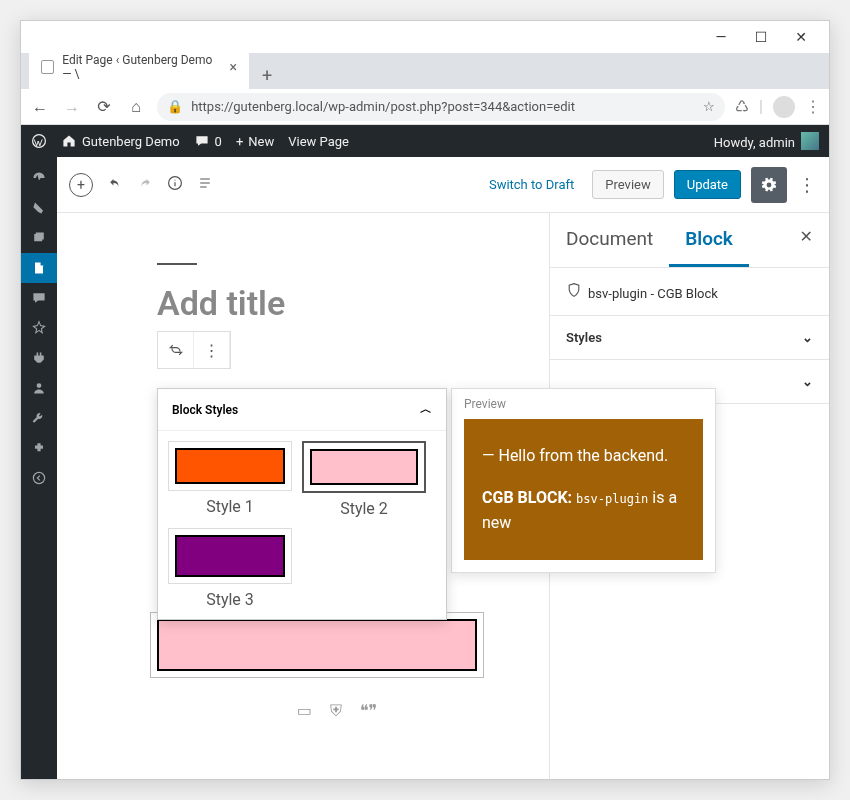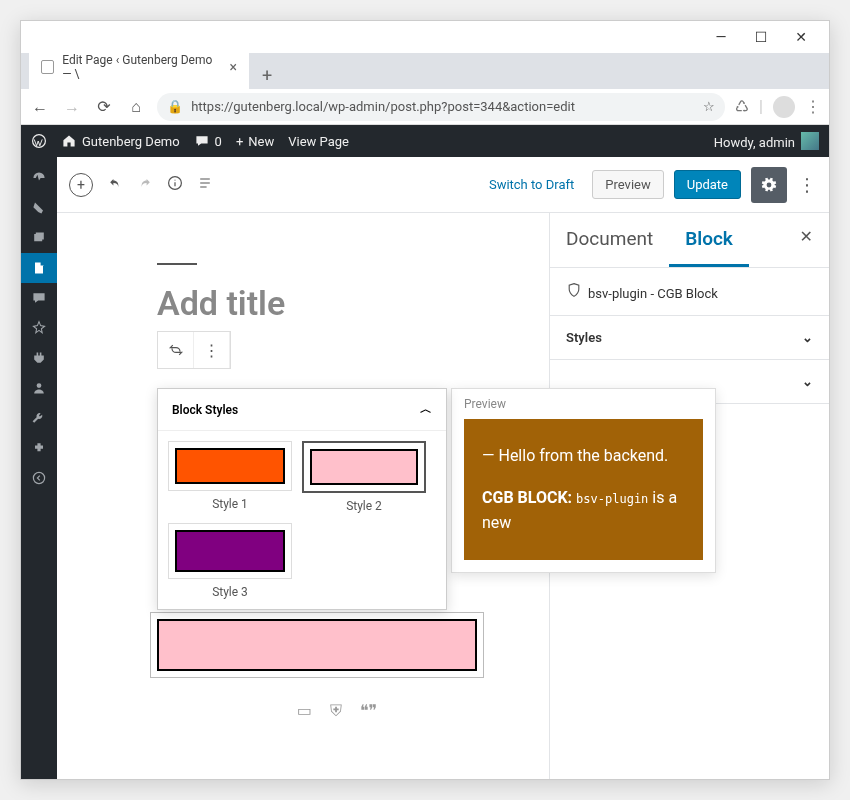--- a/index.html
+++ b/index.html
@@ -41,21 +41,21 @@
 .kebab { width: 20px; text-align: center; color: #555; font-size: 18px; }
 .editor-body { flex: 1; display: flex; position: relative; }
 .canvas { flex: 1; padding: 30px 20px 20px 100px; position: relative; }
 .title-placeholder { font-size: 34px; font-weight: 600; color: #888; margin-top: 20px; }
 .title-placeholder::before { content: ""; display: block; width: 40px; height: 2px; background: #555; margin-bottom: 18px; }
 .block-toolbar { margin-top: 8px; display: flex; border: 1px solid #ddd; width: fit-content; }
 .block-toolbar .tb { width: 36px; height: 36px; display: flex; align-items: center; justify-content: center; color: #555; border-right: 1px solid #eee; }
 .styles-popover { position: absolute; top: 175px; left: 100px; width: 290px; background: #fff; border: 1px solid #ccc; box-shadow: 0 3px 12px rgba(0,0,0,0.15); z-index: 10; }
 .sp-header { padding: 12px 14px; font-size: 12px; font-weight: 600; display: flex; justify-content: space-between; align-items: center; border-bottom: 1px solid #eee; }
 .sp-grid { display: flex; flex-wrap: wrap; padding: 10px; gap: 10px; }
-.style-card { width: 124px; text-align: center; font-size: 12px; color: #555; }
+.style-card { width: 124px; text-align: center; font-size: 16px; color: #555; }
 .style-card .thumb { border: 1px solid #ddd; padding: 6px; margin-bottom: 6px; background:#fff; }
 .style-card.selected .thumb { border: 2px solid #555; }
 .swatch { height: 36px; border: 2px solid #000; }
 .sw-orange { background: #ff5400; }
 .sw-pink { background: #ffc0cb; }
 .sw-purple { background: #800080; height: 42px; }
 .preview-pop { position: absolute; top: 175px; left: 394px; width: 265px; background: #fff; border: 1px solid #ddd; box-shadow: 0 3px 12px rgba(0,0,0,0.12); z-index: 9; }
 .preview-pop .ph { font-size: 12px; color: #888; padding: 8px 12px; }
 .preview-block { margin: 0 12px 12px; background: #a16207; color: #fff; padding: 24px 18px; font-family: Georgia, serif; font-size: 16px; line-height: 1.6; }
 .preview-block .l2 { margin-top: 16px; }

